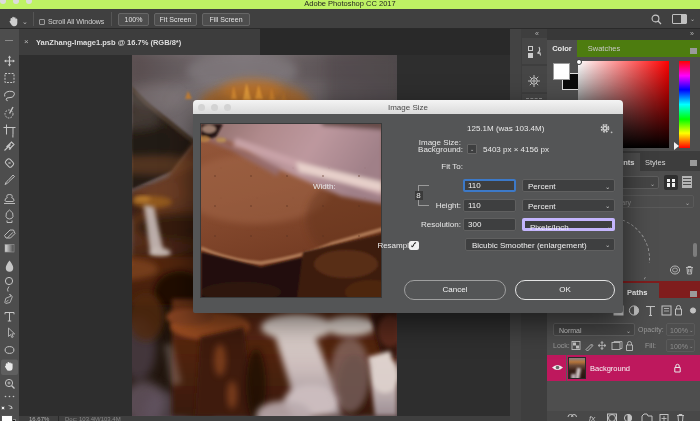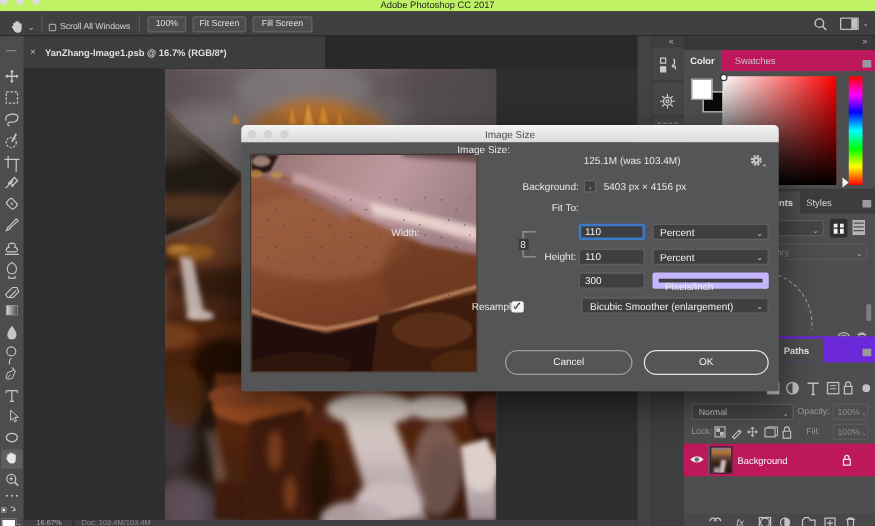--- a/index.html
+++ b/index.html
@@ -236,21 +236,21 @@
   </svg>
   <div class="abs" style="left:5px;top:69px;width:16px;height:2px;border-top:1px dashed #8a8a8a"></div>
 </div>
 
 <div class="abs" id="panels" style="left:547px;top:29px;width:153px;height:392px;background:#4e4e4e">
 
   <div class="abs" style="left:0;top:0;width:153px;height:11px;background:#383838">
     <div class="abs" style="left:143px;top:1px;color:#b5b5b5;font-size:7px">»</div>
   </div>
 
-  <div class="abs" style="left:0;top:11px;width:153px;height:17px;background:#be185d">
+  <div class="abs" style="left:0;top:11px;width:153px;height:17px;background:#4d7c0f">
     <div class="abs" style="left:0;top:0;width:30px;height:17px;background:#4e4e4e;color:#ececec;font-size:7.5px;font-weight:bold;text-align:center;line-height:17px">Color</div>
     <div class="abs" style="left:33px;top:0;width:48px;height:17px;color:#c9c9c9;font-size:7.5px;text-align:center;line-height:17px">Swatches</div>
     <div class="abs" style="left:143px;top:8px;width:7px;height:6px;background:#9a9a9a"></div>
   </div>
 
   <div class="abs" style="left:0;top:28px;width:153px;height:123px;background:#4e4e4e">
     <div class="abs" style="left:15px;top:16px;width:17px;height:17px;background:#0a0a0a;border:1px solid #e0e0e0"></div>
     <div class="abs" style="left:6px;top:6px;width:17px;height:17px;background:#fff;border:1px solid #9a9a9a"></div>
     <div class="abs" style="left:31px;top:4px;width:91px;height:87px;background:linear-gradient(to bottom,rgba(0,0,0,0) 0%,#000 100%),linear-gradient(to right,#fff 0%,#f00 100%)"></div>
     <div class="abs" style="left:29px;top:2px;width:6px;height:6px;border-radius:50%;border:1px solid #333;background:#fff"></div>
@@ -290,21 +290,21 @@
   <div class="abs" style="left:0;top:234px;width:153px;height:14px;background:#4e4e4e">
     <svg class="abs" style="left:122px;top:2px" width="12" height="10" viewBox="0 0 12 10" fill="none" stroke="#b5b5b5" stroke-width="1">
         <ellipse cx="6" cy="5" rx="4.6" ry="4"></ellipse>
         <path d="M3.5 5 a2.5 2 0 0 1 5 0 a2.5 2 0 0 1 -5 0" stroke-width="0.8"></path>
       </svg>
     <svg class="abs" style="left:138px;top:2px" width="9" height="10" viewBox="0 0 9 10" fill="none" stroke="#b5b5b5" stroke-width="1">
         <path d="M1 2.5 h7 M3 2.5 v-1 h3 v1 M2 2.5 l.5 6.5 h4 l.5-6.5 M3.7 4 v3.5 M5.3 4 v3.5"></path>
       </svg>
   </div>
 
-  <div class="abs" style="left:0;top:240px;width:153px;height:21px;background:#6d28d9">
+  <div class="abs" style="left:0;top:252px;width:153px;height:21px;background:#7f1d1d">
     <div class="abs" style="left:70px;top:2px;width:42px;height:19px;background:#4e4e4e"></div>
     <div class="abs" style="left:80px;top:7px;color:#ececec;font-size:7.5px;font-weight:bold">Paths</div>
     <div class="abs" style="left:143px;top:10px;width:7px;height:6px;background:#9a9a9a"></div>
   </div>
 
   <div class="abs" style="left:0;top:269px;width:153px;height:123px;background:#4e4e4e">
 
     <svg class="abs" style="left:66px;top:6px" width="87" height="13" viewBox="0 0 87 13" fill="none" stroke="#c2c2c2" stroke-width="1">
       <rect x="1" y="2" width="9" height="9" fill="#c2c2c2"></rect>
       <circle cx="21" cy="6.5" r="4.6"></circle>
@@ -431,21 +431,21 @@
           <polygon points="0,128 60,143 120,129 182,110 182,175 0,175" fill="#211108"></polygon>
           <polygon points="102,128 182,110 182,175 96,175" fill="#3c1c0e"></polygon>
           <ellipse cx="145" cy="140" rx="32" ry="14" fill="#6b3a20" opacity="0.6"></ellipse>
           <ellipse cx="170" cy="168" rx="26" ry="12" fill="#54290f" opacity="0.7"></ellipse>
           <ellipse cx="40" cy="168" rx="40" ry="10" fill="#38200f" opacity="0.6"></ellipse>
         </g>
       </svg>
       <div class="abs" style="left:0;top:30px;width:182px;height:100px;background-image:radial-gradient(circle 1px at 8px 6px,#5e3222 40%,rgba(0,0,0,0) 60%),radial-gradient(circle 1.2px at 20px 14px,#62351f 40%,rgba(0,0,0,0) 60%),radial-gradient(circle 1px at 31px 4px,#6a3a24 40%,rgba(0,0,0,0) 60%),radial-gradient(circle 1.4px at 14px 22px,#583020 40%,rgba(0,0,0,0) 60%),radial-gradient(circle 1px at 27px 26px,#5e3222 40%,rgba(0,0,0,0) 60%);background-size:36px 30px;opacity:.7"></div>
     </div>
 
-    <div class="abs" style="left:120px;top:1px;width:148px;text-align:center;color:#e8e8e8;font-size:8px">Image Size:</div>
+    <div class="abs" style="left:120px;top:24px;width:148px;text-align:right;color:#e8e8e8;font-size:8px">Image Size:</div>
     <div class="abs" style="left:274px;top:10px;color:#e8e8e8;font-size:8px">125.1M (was 103.4M)</div>
     <svg class="abs" style="left:407px;top:9px" width="13" height="11" viewBox="0 0 13 11">
       <circle cx="5" cy="5.3" r="3.6" fill="none" stroke="#cfcfcf" stroke-width="1.5" stroke-dasharray="1.8 1.03"></circle>
       <circle cx="5" cy="5.3" r="1.9" fill="none" stroke="#cfcfcf" stroke-width="1.5"></circle>
       <circle cx="11.6" cy="9.3" r="0.9" fill="#bdbdbd"></circle>
     </svg>
     <div class="abs" style="left:120px;top:31px;width:150px;text-align:right;color:#e8e8e8;font-size:8px">Background:</div>
     <div class="abs" style="left:274px;top:30px;width:10px;height:10px;background:#3e3f40;border:1px solid #666;border-radius:1px">
         <span class="abs" style="left:2px;top:1px;color:#ccc;font-size:5px">⌄</span>
       </div>
@@ -466,24 +466,25 @@
       <span class="abs" style="left:82px;top:2.5px;color:#ccc;font-size:6.5px">⌄</span>
     </div>
     <div class="abs" style="left:120px;top:87px;width:148px;text-align:right;color:#e8e8e8;font-size:8px">Height:</div>
     <div class="abs" style="left:270px;top:84.5px;width:53px;height:13px;background:#3e3f40;border:1px solid #606060;border-radius:2px">
         <span class="abs" style="left:4px;top:1.5px;color:#f0f0f0;font-size:8px">110</span>
       </div>
     <div class="abs" style="left:329px;top:84.5px;width:93px;height:13px;background:#3e3f40;border:1px solid #606060;border-radius:2px">
       <span class="abs" style="left:5px;top:2px;color:#f0f0f0;font-size:8px">Percent</span>
       <span class="abs" style="left:82px;top:2.5px;color:#ccc;font-size:6.5px">⌄</span>
     </div>
+    <div class="abs" style="left:120px;top:106px;width:148px;text-align:right;color:#e8e8e8;font-size:8px">Resolution:</div>
     <div class="abs" style="left:270px;top:103.5px;width:53px;height:13px;background:#3e3f40;border:1px solid #606060;border-radius:2px">
         <span class="abs" style="left:4px;top:1.5px;color:#f0f0f0;font-size:8px">300</span>
       </div>
-    <div class="abs" style="left:329px;top:103.5px;width:93px;height:13px;background:#3e3f40;border:5px solid #c4b5fd;border-radius:2px">
+    <div class="abs" style="left:329px;top:103.5px;width:93px;height:13px;background:#3e3f40;border:3px solid #c4b5fd;border-radius:2px">
       <span class="abs" style="left:5px;top:2px;color:#f0f0f0;font-size:8px">Pixels/Inch</span>
       <span class="abs" style="left:82px;top:2.5px;color:#ccc;font-size:6.5px">⌄</span>
     </div>
     <div class="abs" style="left:216px;top:126.5px;width:9.5px;height:9.5px;background:#f2f2f2;border-radius:2px">
         <span class="abs" style="left:1px;top:-1px;color:#111;font-size:9px;font-weight:bold">✓</span>
       </div>
     <div class="abs" style="left:140px;top:127px;width:127px;text-align:center;color:#e8e8e8;font-size:8px">Resample:</div>
     <div class="abs" style="left:272px;top:123.5px;width:150px;height:13.5px;background:#3e3f40;border:1px solid #606060;border-radius:2px">
       <span class="abs" style="left:6px;top:2px;color:#f0f0f0;font-size:8px">Bicubic Smoother (enlargement)</span>
       <span class="abs" style="left:139px;top:2.5px;color:#ccc;font-size:6.5px">⌄</span>

